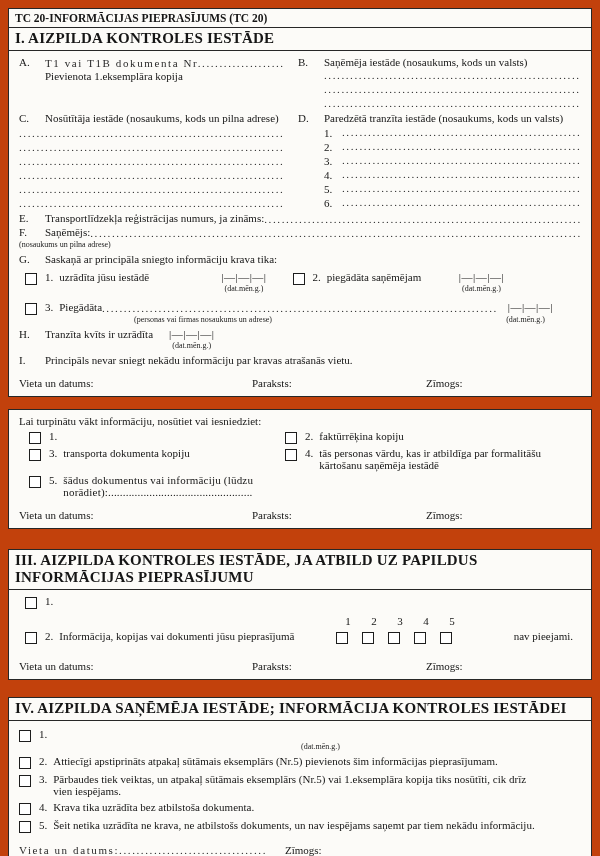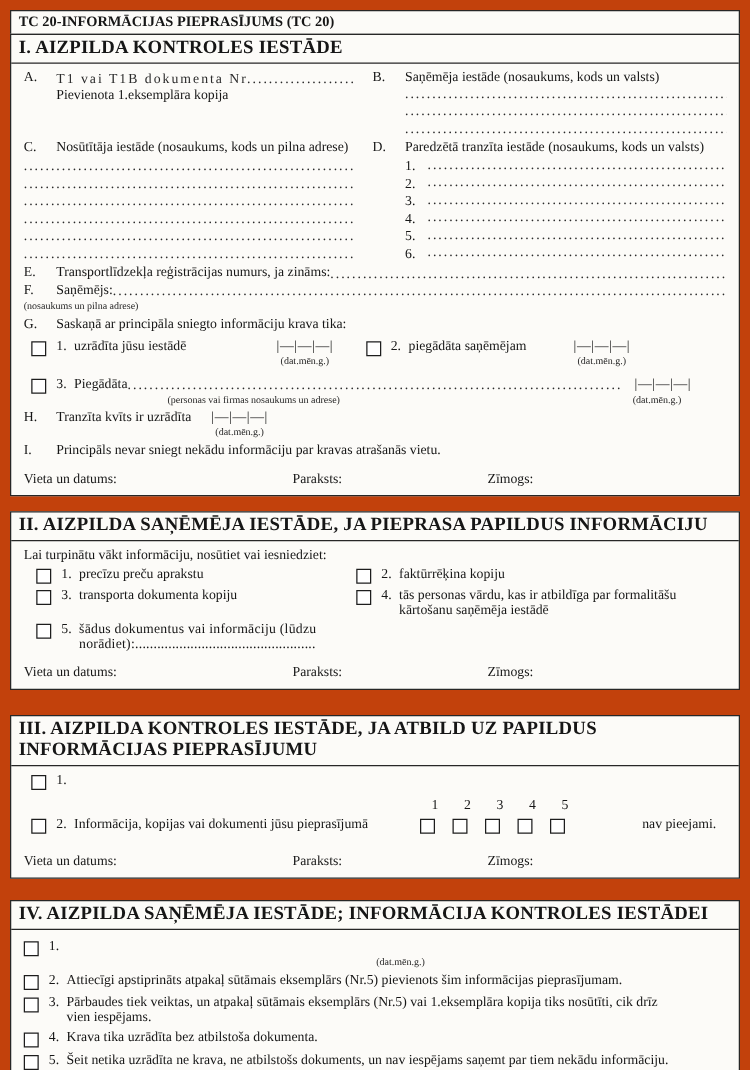--- a/index.html
+++ b/index.html
@@ -25,21 +25,21 @@
   .dot{white-space:nowrap;overflow:hidden;letter-spacing:1.6px;color:#2a2a2a;}
   .dotline{height:14px;line-height:14px;}
   .dfill{flex:1 1 0;min-width:0;height:13px;line-height:13px;}
   .numline{display:flex;margin-left:26px;height:14px;line-height:14px;}
   .numline .n{flex:0 0 18px;}
   .cb{display:inline-block;width:10px;height:10px;border:1px solid #1d1d1d;background:#fff;flex:0 0 10px;margin-top:2px;}
   .inum{margin:0 6px 0 8px;flex:0 0 auto;}
   .cap{font-size:8px;color:#222;}
   .dcells{white-space:nowrap;letter-spacing:.5px;}
   .dstack{display:inline-flex;flex-direction:column;align-items:center;line-height:12px;}
-  .footrow{display:flex;margin-top:11px;}
+  .footrow{display:flex;margin-top:11px;gap:18px;}
   .fw1{flex:0 0 215px;}
   .fw2{flex:0 0 156px;}
   .mt2{margin-top:2px;} .mt4{margin-top:4px;} .mt6{margin-top:6px;}
   .center{}
   .grid2{display:grid;grid-template-columns:250px 1fr;column-gap:6px;row-gap:3px;padding-left:10px;margin-top:3px;}
   .itm{display:flex;align-items:flex-start;overflow-wrap:anywhere;}
   .s3txt{flex:0 0 270px;}
   .cellgrp{display:flex;}
   .cell{flex:0 0 26px;display:flex;justify-content:center;}
   .numsrow{display:flex;margin-left:316px;height:13px;line-height:13px;}
@@ -194,29 +194,27 @@
 
       <div class="footrow">
         <span class="fw1">Vieta un datums:</span>
         <span class="fw2">Paraksts:</span>
         <span>Zīmogs:</span>
       </div>
     </div>
   </div>
 
   <div class="bx sec2">
-    <div class="sec-h">II. AIZPILDA SAŅĒMĒJA IESTĀDE, JA PIEPRASA PAPILDUS INFORMĀCIJU</div>
     <div class="sec-b">
       <div>Lai turpinātu vākt informāciju, nosūtiet vai iesniedziet:</div>
 
       <div class="grid2">
         <div class="itm">
           <span class="cb"></span>
           <span class="inum">1.</span>
-          <span class="grow">precīzu preču aprakstu</span>
         </div>
         <div class="itm">
           <span class="cb"></span>
           <span class="inum">2.</span>
           <span class="grow">faktūrrēķina kopiju</span>
         </div>
         <div class="itm">
           <span class="cb"></span>
           <span class="inum">3.</span>
           <span class="grow">transporta dokumenta kopiju</span>

